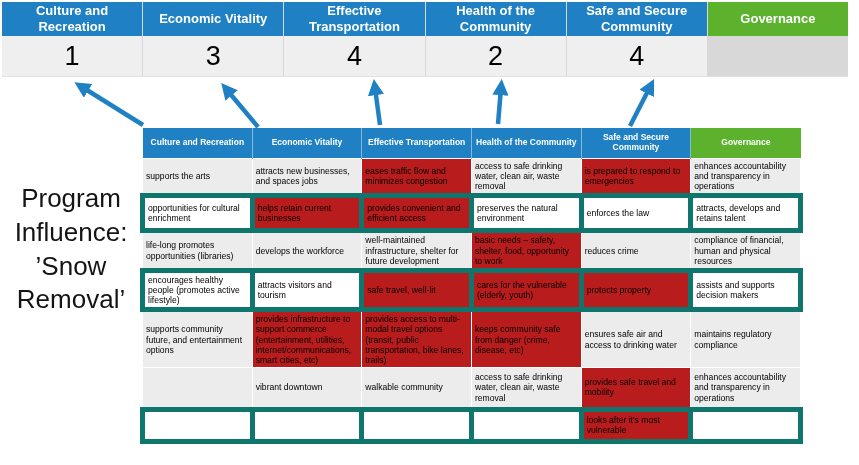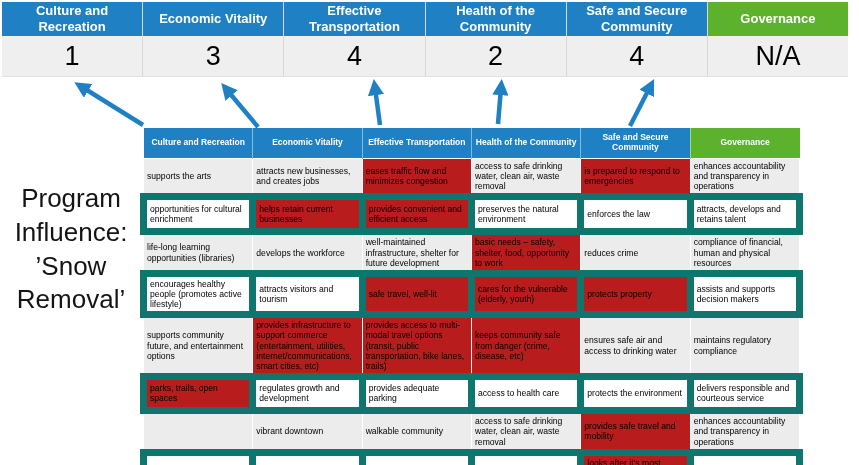--- a/index.html
+++ b/index.html
@@ -25,21 +25,21 @@
 
   
   table.matrix{position:absolute;left:140px;top:128px;width:663px;
                border-collapse:collapse;table-layout:fixed;}
   table.matrix th{background:#1F81C4;color:#fff;font-weight:bold;font-size:8.5px;line-height:1.15;
                   height:28px;padding:1px 2px;text-align:center;vertical-align:middle;
                   border-left:1px solid rgba(255,255,255,.45);}
   table.matrix th.green{background:#5CB22C;}
   table.matrix td{font-size:8.6px;line-height:1.18;padding:2px 3px;vertical-align:middle;text-align:left;}
   tr.odd td{background:#ECECEC;border:1px solid #ffffff;}
-  tr.even td{background:#ffffff;border:7px solid #0f766e;}
+  tr.even td{background:#ffffff;border:5px solid #0f766e;}
   table.matrix td.hl{background:#b91c1c;}
 </style>
 </head>
 <body>
 
 <div class="summary">
     <div class="sum-col">
       <div class="sum-head">Culture and Recreation</div>
       <div class="sum-score">1</div>
     </div>
@@ -54,21 +54,20 @@
     <div class="sum-col">
       <div class="sum-head">Health of the Community</div>
       <div class="sum-score">2</div>
     </div>
     <div class="sum-col">
       <div class="sum-head">Safe and Secure Community</div>
       <div class="sum-score">4</div>
     </div>
     <div class="sum-col">
       <div class="sum-head green">Governance</div>
-      <div class="sum-score">N/A</div>
     </div>
   </div>
 
 <svg class="arrows" viewBox="0 0 859 54">
   <defs>
     <marker id="ah" markerWidth="3.6" markerHeight="3.6" refX="1.6" refY="1.8" orient="auto">
       <path d="M0,0 L3.6,1.8 L0,3.6 Z" fill="#1F81C4"></path>
     </marker>
   </defs>
   <line x1="143" y1="49" x2="82" y2="11" stroke="#1F81C4" stroke-width="4.5" marker-end="url(#ah)"></line>
@@ -87,36 +86,36 @@
         <th>Economic Vitality</th>
         <th>Effective Transportation</th>
         <th>Health of the Community</th>
         <th>Safe and Secure Community</th>
         <th class="green">Governance</th>
       </tr>
   </thead>
   <tbody>
       <tr class="odd" style="height: 34px;">
         <td>supports the arts</td>
-        <td>attracts new businesses, and creates jobs</td>
+        <td>attracts new businesses, and spaces jobs</td>
         <td class="hl">eases traffic flow and minimizes congestion</td>
         <td>access to safe drinking water, clean air, waste removal</td>
         <td class="hl">is prepared to respond to emergencies</td>
         <td>enhances accountability and transparency in operations</td>
       </tr>
       <tr class="even" style="height: 35px;">
         <td>opportunities for cultural enrichment</td>
         <td class="hl">helps retain current businesses</td>
         <td class="hl">provides convenient and efficient access</td>
         <td>preserves the natural environment</td>
         <td>enforces the law</td>
         <td>attracts, develops and retains talent</td>
       </tr>
       <tr class="odd" style="height: 37px;">
-        <td>life-long learning opportunities (libraries)</td>
+        <td>life-long promotes opportunities (libraries)</td>
         <td>develops the workforce</td>
         <td>well-maintained infrastructure, shelter for future development</td>
         <td class="hl">basic needs – safety, shelter, food, opportunity to work</td>
         <td>reduces crime</td>
         <td>compliance of financial, human and physical resources</td>
       </tr>
       <tr class="even" style="height: 38px;">
         <td>encourages healthy people (promotes active lifestyle)</td>
         <td>attracts visitors and tourism</td>
         <td class="hl">safe travel, well-lit</td>
@@ -125,28 +124,20 @@
         <td>assists and supports decision makers</td>
       </tr>
       <tr class="odd" style="height: 52px;">
         <td>supports community future, and entertainment options</td>
         <td class="hl">provides infrastructure to support commerce (entertainment, utilities, internet/communications, smart cities, etc)</td>
         <td class="hl">provides access to multi-modal travel options (transit, public transportation, bike lanes, trails)</td>
         <td class="hl">keeps community safe from danger (crime, disease, etc)</td>
         <td>ensures safe air and access to drinking water</td>
         <td>maintains regulatory compliance</td>
       </tr>
-      <tr class="even" style="height: 34px;">
-        <td class="hl">parks, trails, open spaces</td>
-        <td>regulates growth and development</td>
-        <td>provides adequate parking</td>
-        <td>access to health care</td>
-        <td>protects the environment</td>
-        <td>delivers responsible and courteous service</td>
-      </tr>
       <tr class="odd" style="height: 42px;">
         <td></td>
         <td>vibrant downtown</td>
         <td>walkable community</td>
         <td>access to safe drinking water, clean air, waste removal</td>
         <td class="hl">provides safe travel and mobility</td>
         <td>enhances accountability and transparency in operations</td>
       </tr>
       <tr class="even" style="height: 32px;">
         <td></td>

